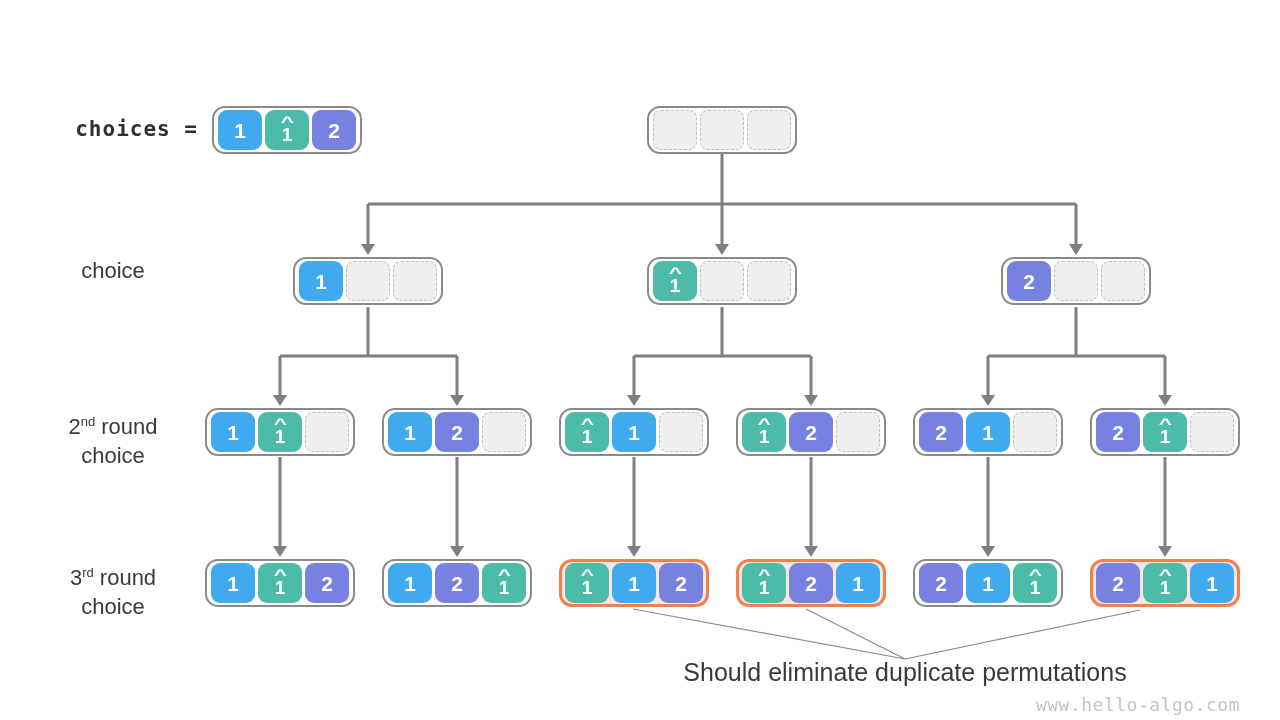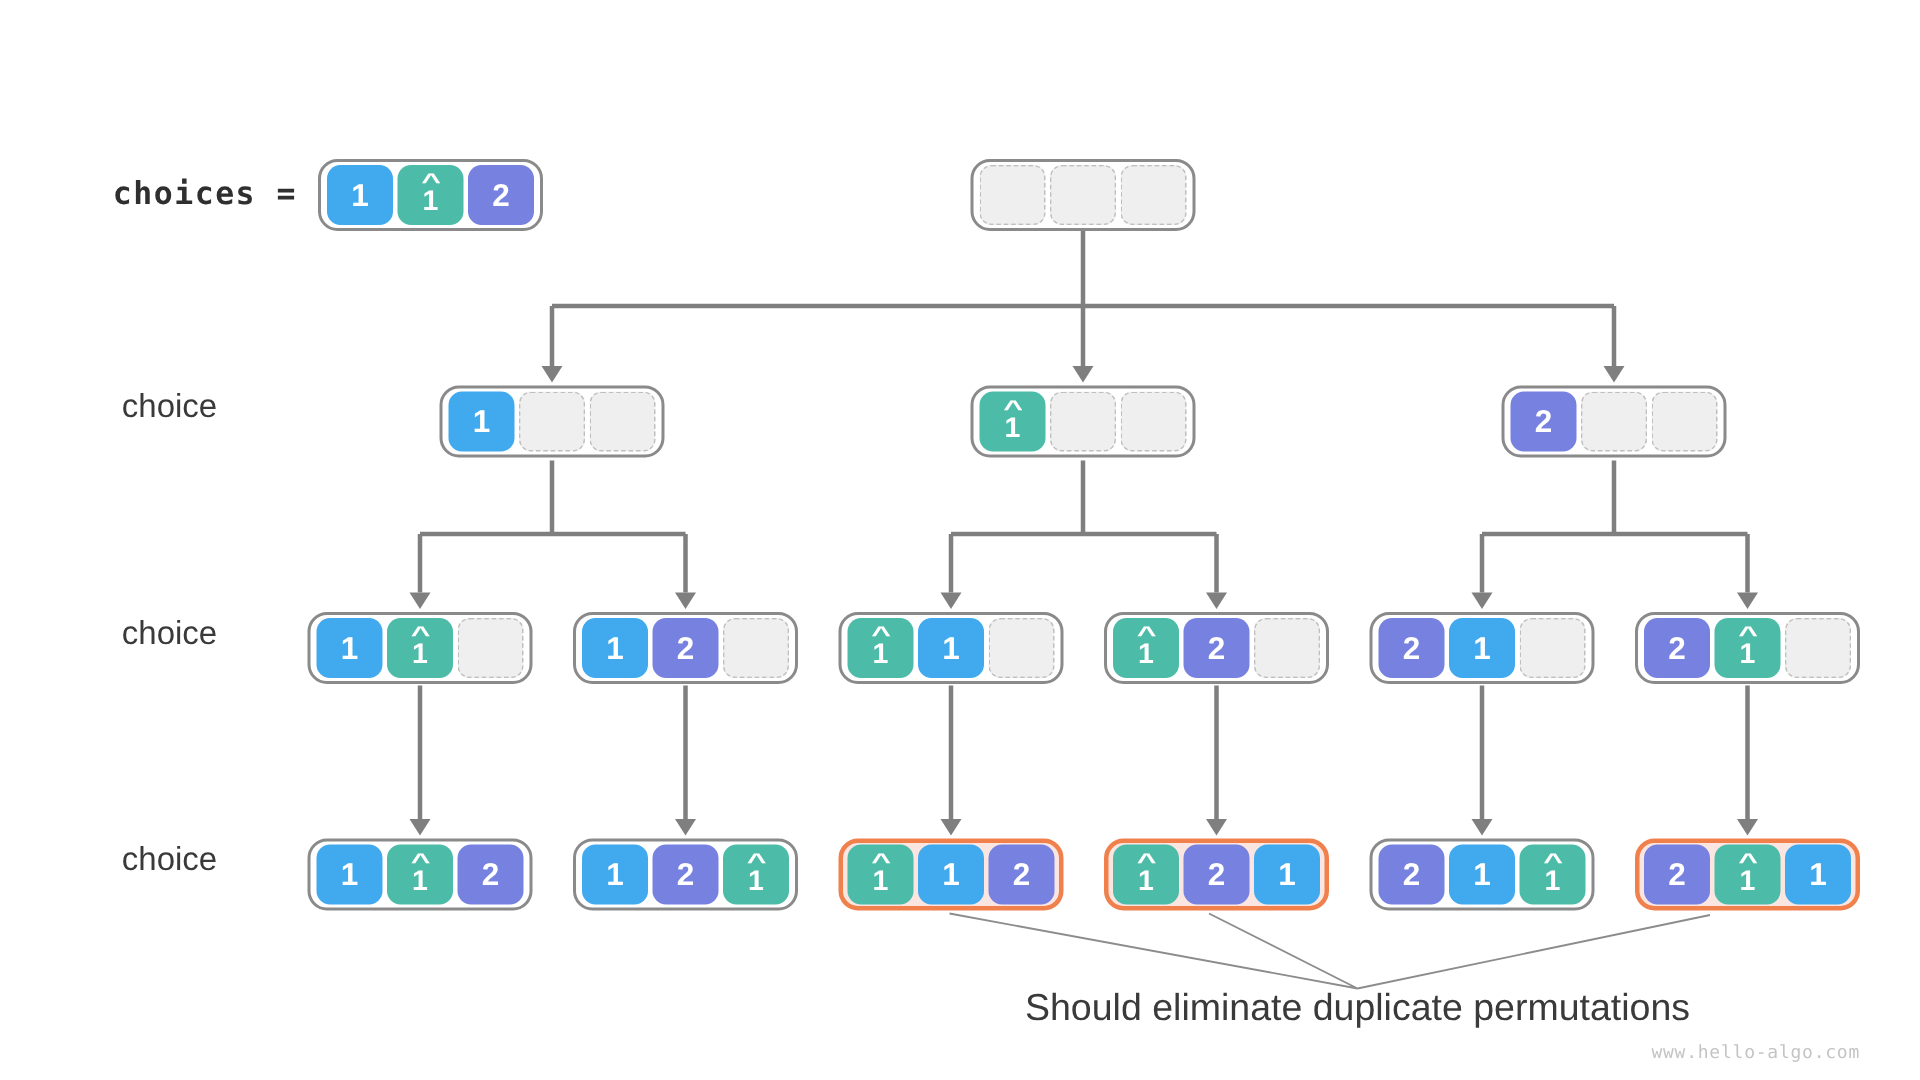--- a/index.html
+++ b/index.html
@@ -39,21 +39,21 @@
     position:absolute; width:180px; text-align:center;
     font-size:22px; color:var(--text); line-height:29px;
   }
   .row-label sup { font-size:13px; }
   .annotation {
     position:absolute; left:905px; top:640px; transform:translateX(-50%);
     font-size:25px; color:var(--text); white-space:nowrap;
   }
   .watermark {
     position:absolute; right:40px; top:676px;
-    font-family:"DejaVu Sans Mono", monospace; font-size:12px;
+    font-family:"DejaVu Sans Mono", monospace; font-size:18px;
     color:var(--watermark); letter-spacing:0.5px;
   }
 </style>
 </head>
 <body>
 
 <div class="canvas">
 
   <svg class="connectors" width="1280" height="720">
 
@@ -94,23 +94,25 @@
   <div class="node" style="left:647px; top:88px;">
       <div class="cell empty"></div>
       <div class="cell empty"></div>
       <div class="cell empty"></div>
     </div>
 
   <div class="row-label" style="left:23px; top:238px;">
     <div>choice</div>
   </div>
   <div class="row-label" style="left:23px; top:389px;">
+    <div><span>2</span><sup>nd</sup> <span>round</span></div>
     <div>choice</div>
   </div>
   <div class="row-label" style="left:23px; top:540px;">
+    <div><span>3</span><sup>rd</sup> <span>round</span></div>
     <div>choice</div>
   </div>
 
   <div class="node" style="left:293px;  top:239px;">
       <div class="cell blue">1</div>
       <div class="cell empty"></div>
       <div class="cell empty"></div>
     </div>
   <div class="node" style="left:647px;  top:239px;">
       <div class="cell teal">

